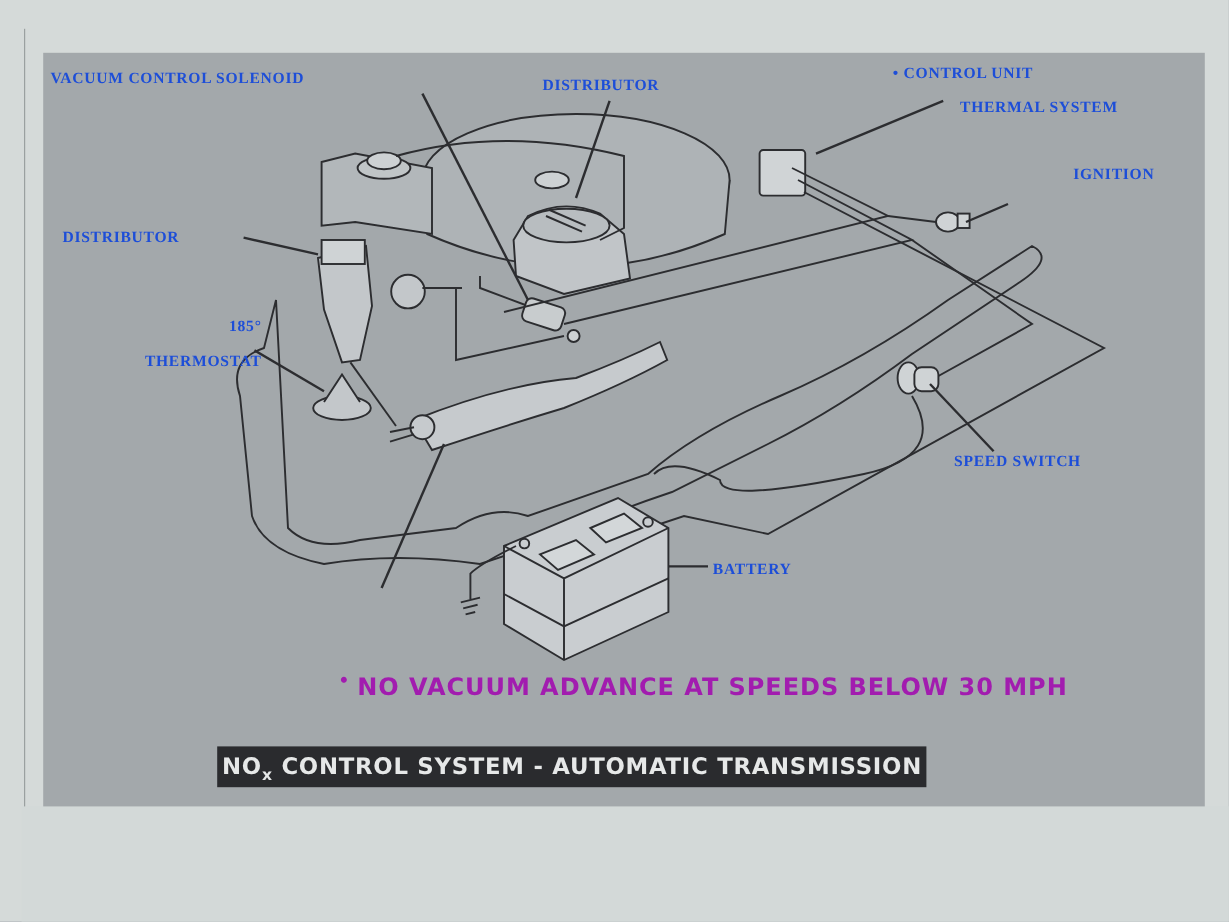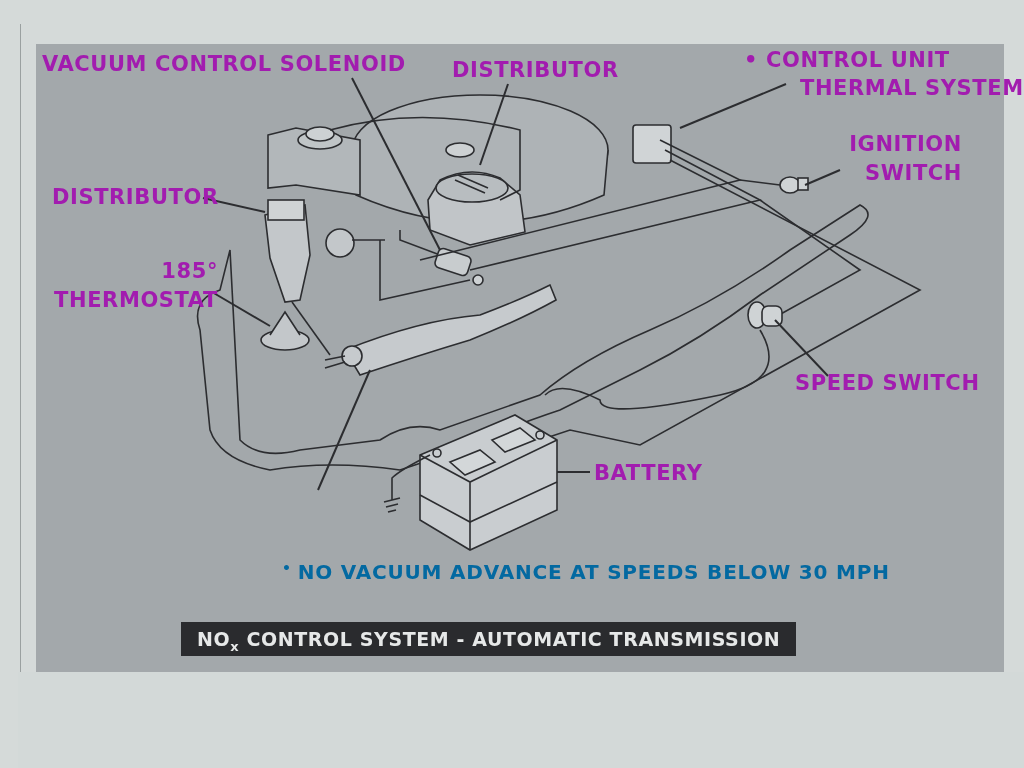--- a/index.html
+++ b/index.html
@@ -9,30 +9,30 @@
     font-family:"DejaVu Sans", "Liberation Sans", sans-serif;
   }
   .page-edge { position:absolute; left:20px; top:24px; width:1px; height:680px; background:#9aa0a0; }
   .panel {
     position:absolute; left:36px; top:44px; width:968px; height:628px;
     background:#a3a8ab;
   }
   .lower-page { position:absolute; left:18px; top:672px; width:1006px; height:96px; background:#d3d9d8; }
   svg.art { position:absolute; left:0; top:0; }
   .lbl {
-    position:absolute; color:#a21caf; font-weight:bold; font-size:21px;
-    letter-spacing:0.6px; line-height:29px; white-space:nowrap;
+    position:absolute; color:#1d4ed8; font-weight:bold; font-size:13px;
+    letter-spacing:0.6px; line-height:29px; white-space:nowrap;font-family:Liberation Serif, serif;
   }
   .center { text-align:right; }
-  .note { position:absolute; left:282px; top:560px; font-size:20px; font-weight:bold; color:#0369a1; letter-spacing:0.8px; white-space:nowrap; }
+  .note { position:absolute; left:282px; top:560px; font-size:20px; font-weight:bold; color:#a21caf; letter-spacing:0.8px; white-space:nowrap; }
   .bullet { font-size:14px; vertical-align:top; margin-right:6px; }
   .caption {
     position:absolute; left:181px; top:622px; height:34px;
     background:#2a2b2e; color:#e6e8e8; font-weight:bold; font-size:19px; letter-spacing:0.6px;
-    padding:0 16px; line-height:34px; white-space:nowrap;
+    padding:0 4px; line-height:34px; white-space:nowrap;
   }
   .caption sub { font-size:13px; vertical-align:-5px; }
 </style>
 </head>
 <body>
 
 <div class="page-edge"></div>
 <div class="lower-page"></div>
 
 <div class="panel"></div>
@@ -134,21 +134,20 @@
 <div class="lbl" style="left:452px; top:56px;">DISTRIBUTOR</div>
 
 <div class="lbl" style="left:744px; top:46px;">
   <span>•</span>
   <span>CONTROL UNIT</span>
 </div>
 <div class="lbl" style="left:800px; top:74px;">THERMAL SYSTEM</div>
 
 <div class="lbl center" style="left:842px; top:130px; width:120px;">
   <div>IGNITION</div>
-  <div>SWITCH</div>
 </div>
 
 <div class="lbl" style="left:52px; top:183px;">DISTRIBUTOR</div>
 
 <div class="lbl center" style="left:52px; top:257px; width:166px;">
   <div>185°</div>
   <div>THERMOSTAT</div>
 </div>
 
 <div class="lbl" style="left:795px; top:369px;">SPEED SWITCH</div>

